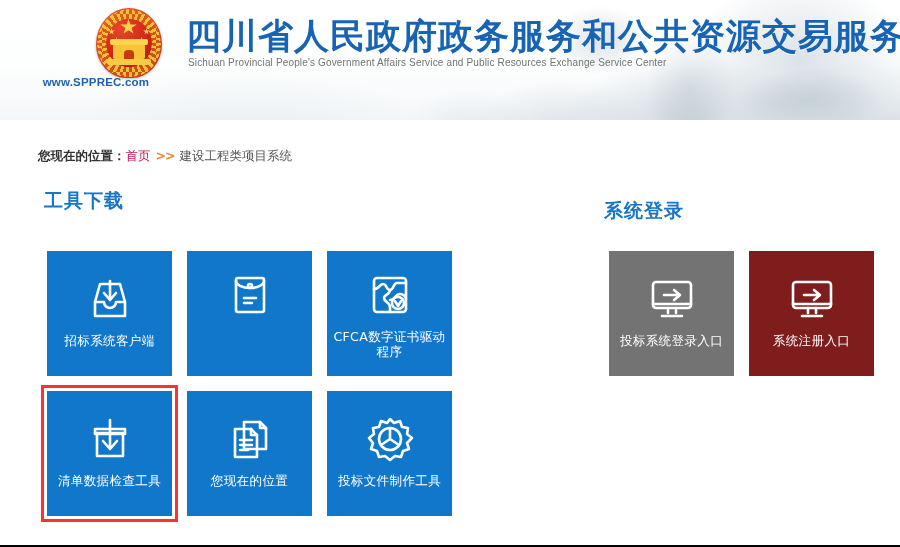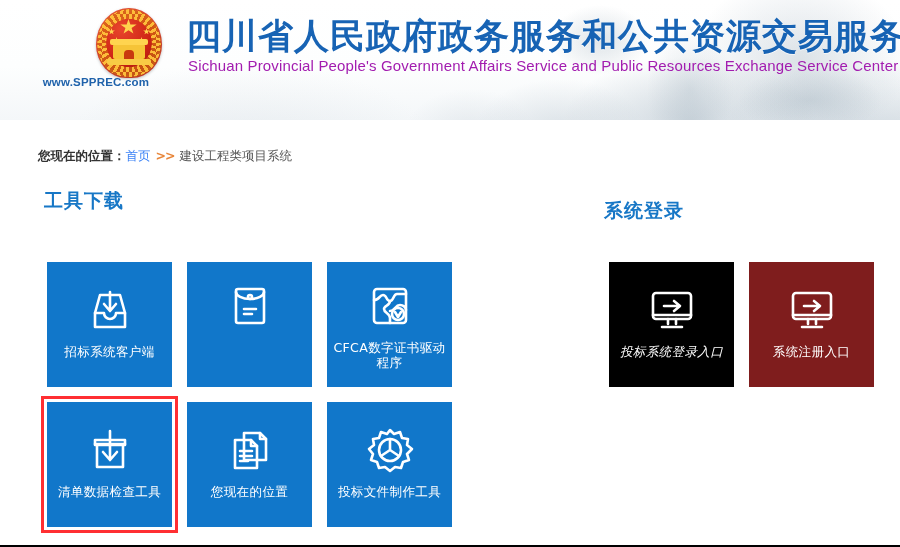--- a/index.html
+++ b/index.html
@@ -136,38 +136,38 @@
     font-weight: bold;
     color: #1763b4;
     letter-spacing: 1px;
     white-space: nowrap;
     font-family: "DejaVu Sans", "Liberation Sans", sans-serif;
     text-shadow: 0 1px 0 rgba(255,255,255,0.6);
   }
   .title-en {
     position: absolute;
     left: 188px; top: 57px;
-    font-size: 15px;
-    color: #a21caf;
+    font-size: 10px;
+    color: #737373;
     letter-spacing: 0.15px;
     white-space: nowrap;
     font-family: "Liberation Sans", sans-serif;
   }
 
   
   .breadcrumb {
     position: absolute;
     left: 38px; top: 148px;
     font-size: 12.5px;
     color: #555;
     white-space: nowrap;
     font-family: "DejaVu Sans", "Liberation Sans", sans-serif;
   }
   .breadcrumb .bc-label { color: #333; font-weight: bold; margin-top: 24px; }
-  .breadcrumb .bc-home { color: #3b82f6; margin-top: 47px; }
+  .breadcrumb .bc-home { color: #be185d; margin-top: 47px; }
   .breadcrumb .bc-sep { color: #e8863a; font-weight: bold; margin: 0 5px; letter-spacing: -1px; }
   .breadcrumb .bc-current { color: #555; }
 
   
   .section-title {
     position: absolute;
     font-size: 19px;
     font-weight: bold;
     color: #1777c6;
     white-space: nowrap;
@@ -196,24 +196,23 @@
     position: relative;
     width: 125px;
     height: 125px;
     box-sizing: border-box;
     display: flex;
     flex-direction: column;
     align-items: center;
     justify-content: flex-start;
     cursor: pointer;
     user-select: none;
-    margin-top: 11px;
   }
   .tile-blue   { background: #1177ca; }
-  .tile-purple { background: #000000; font-style: italic; }
+  .tile-purple { background: #737373; }
   .tile-orange { background: #7f1d1d; }
 
   .tile.highlighted {
     outline: 3px solid #ff2f32;
     outline-offset: 3px;
   }
 
   .tile-icon {
     margin-top: 20px;
     width: 56px;

